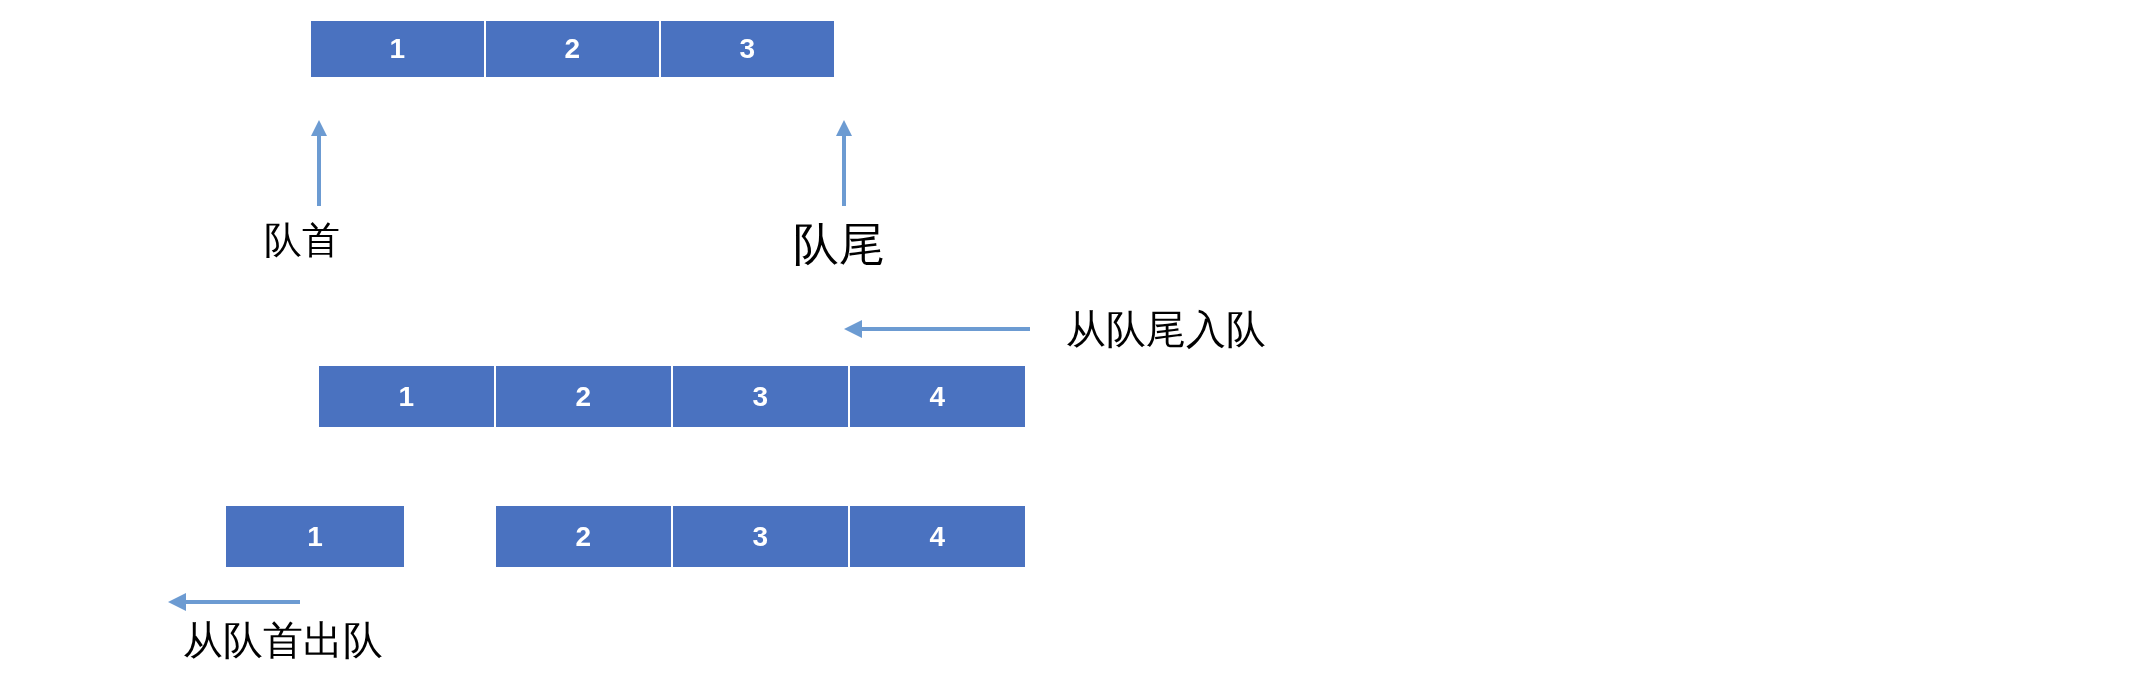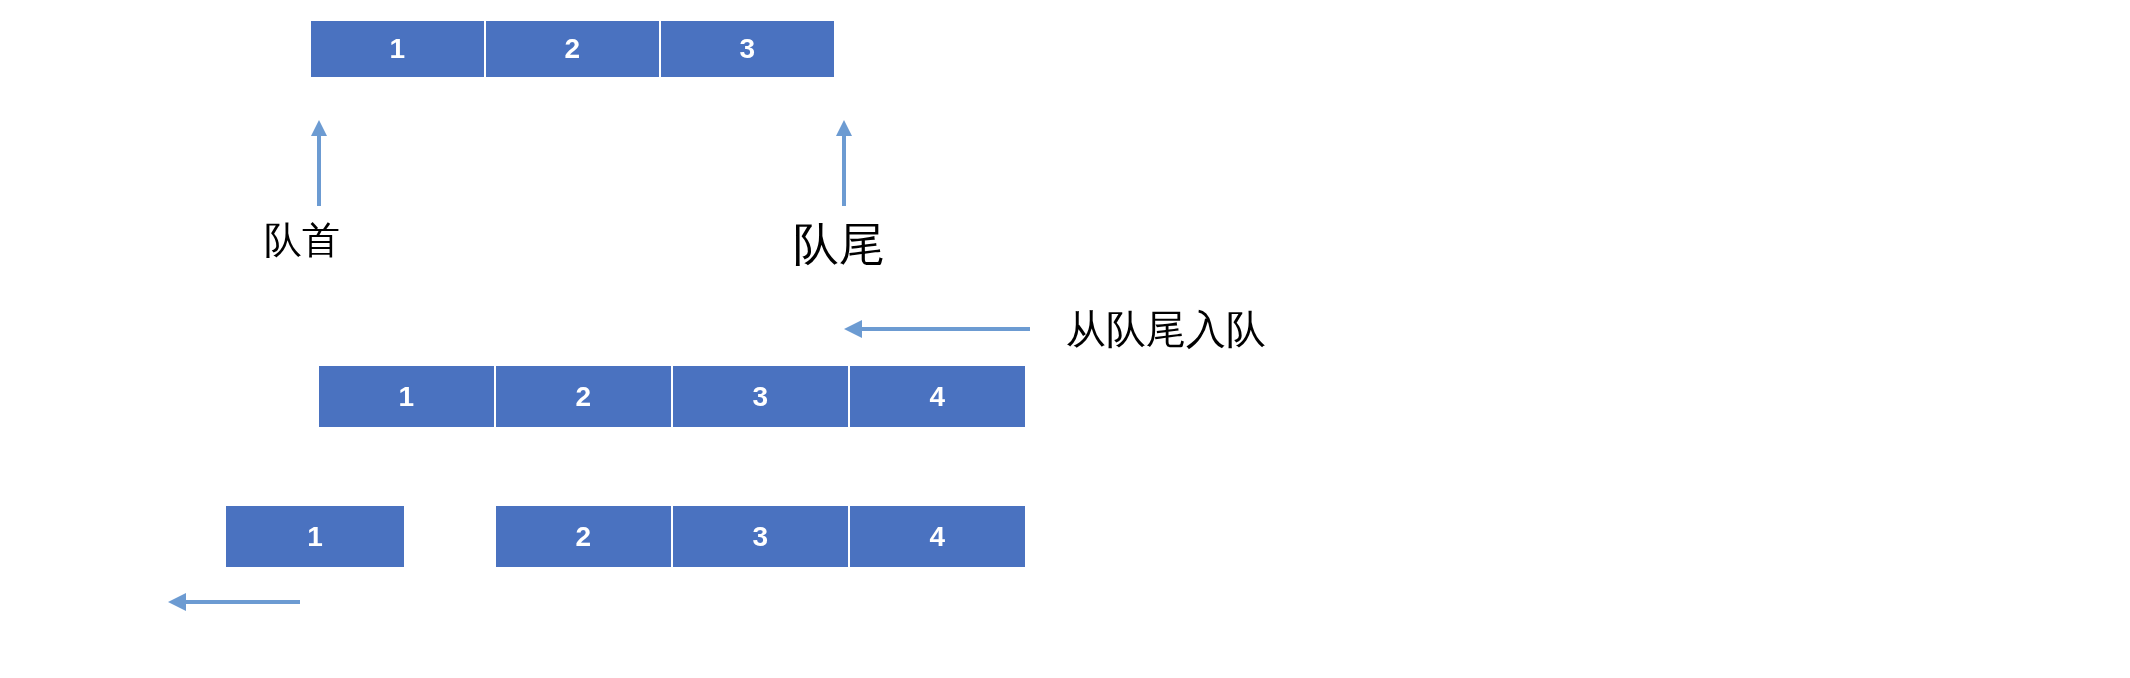--- a/index.html
+++ b/index.html
@@ -107,14 +107,15 @@
     <div class="cell" style="width:177px; height:63px; font-size:28px;">3</div>
     <div class="cell" style="width:177px; height:63px; font-size:28px;">4</div>
   </div>
 
   <div class="arrow-left" style="left:164px; top:588px; width:136px; height:28px;">
     <svg width="136" height="28" viewBox="0 0 136 28">
       <line x1="136" y1="14" x2="20" y2="14" stroke="#6C9BD2" stroke-width="4"></line>
       <polygon points="4,14 22,5 22,23" fill="#6C9BD2"></polygon>
     </svg>
   </div>
+  <div class="label-cn" style="left:183px; top:620px; font-size:40px;">从队首出队</div>
 
 </div>
 
 </body></html>

